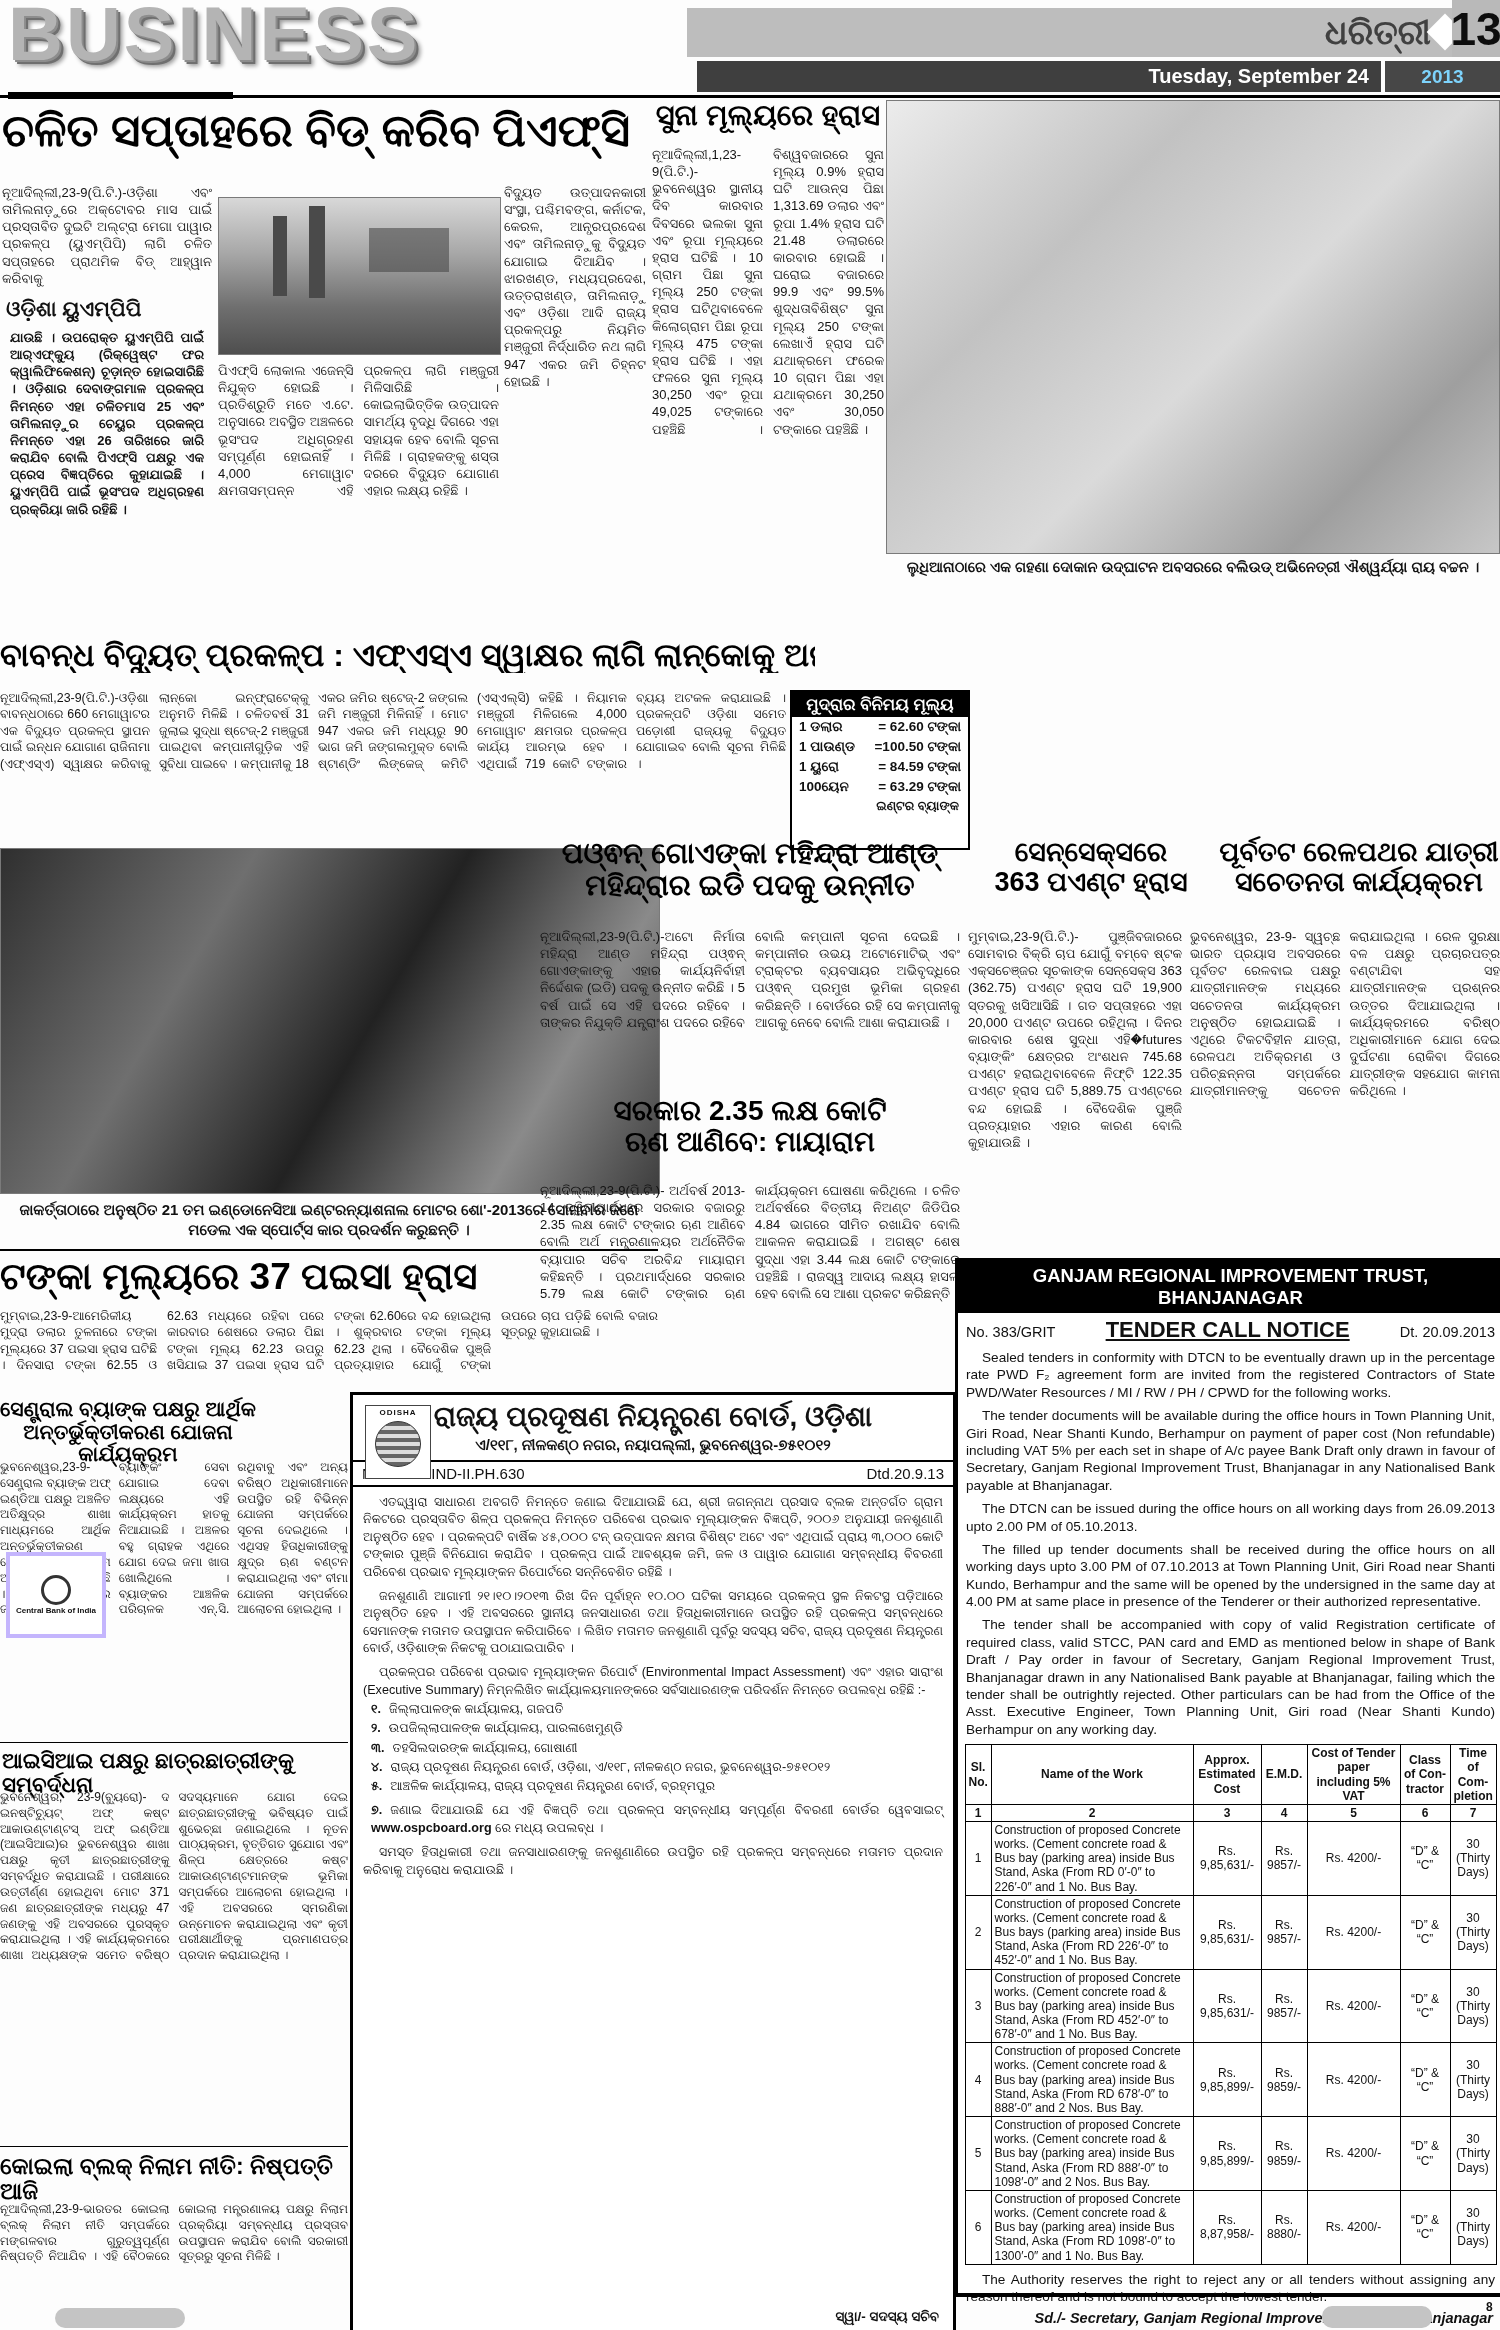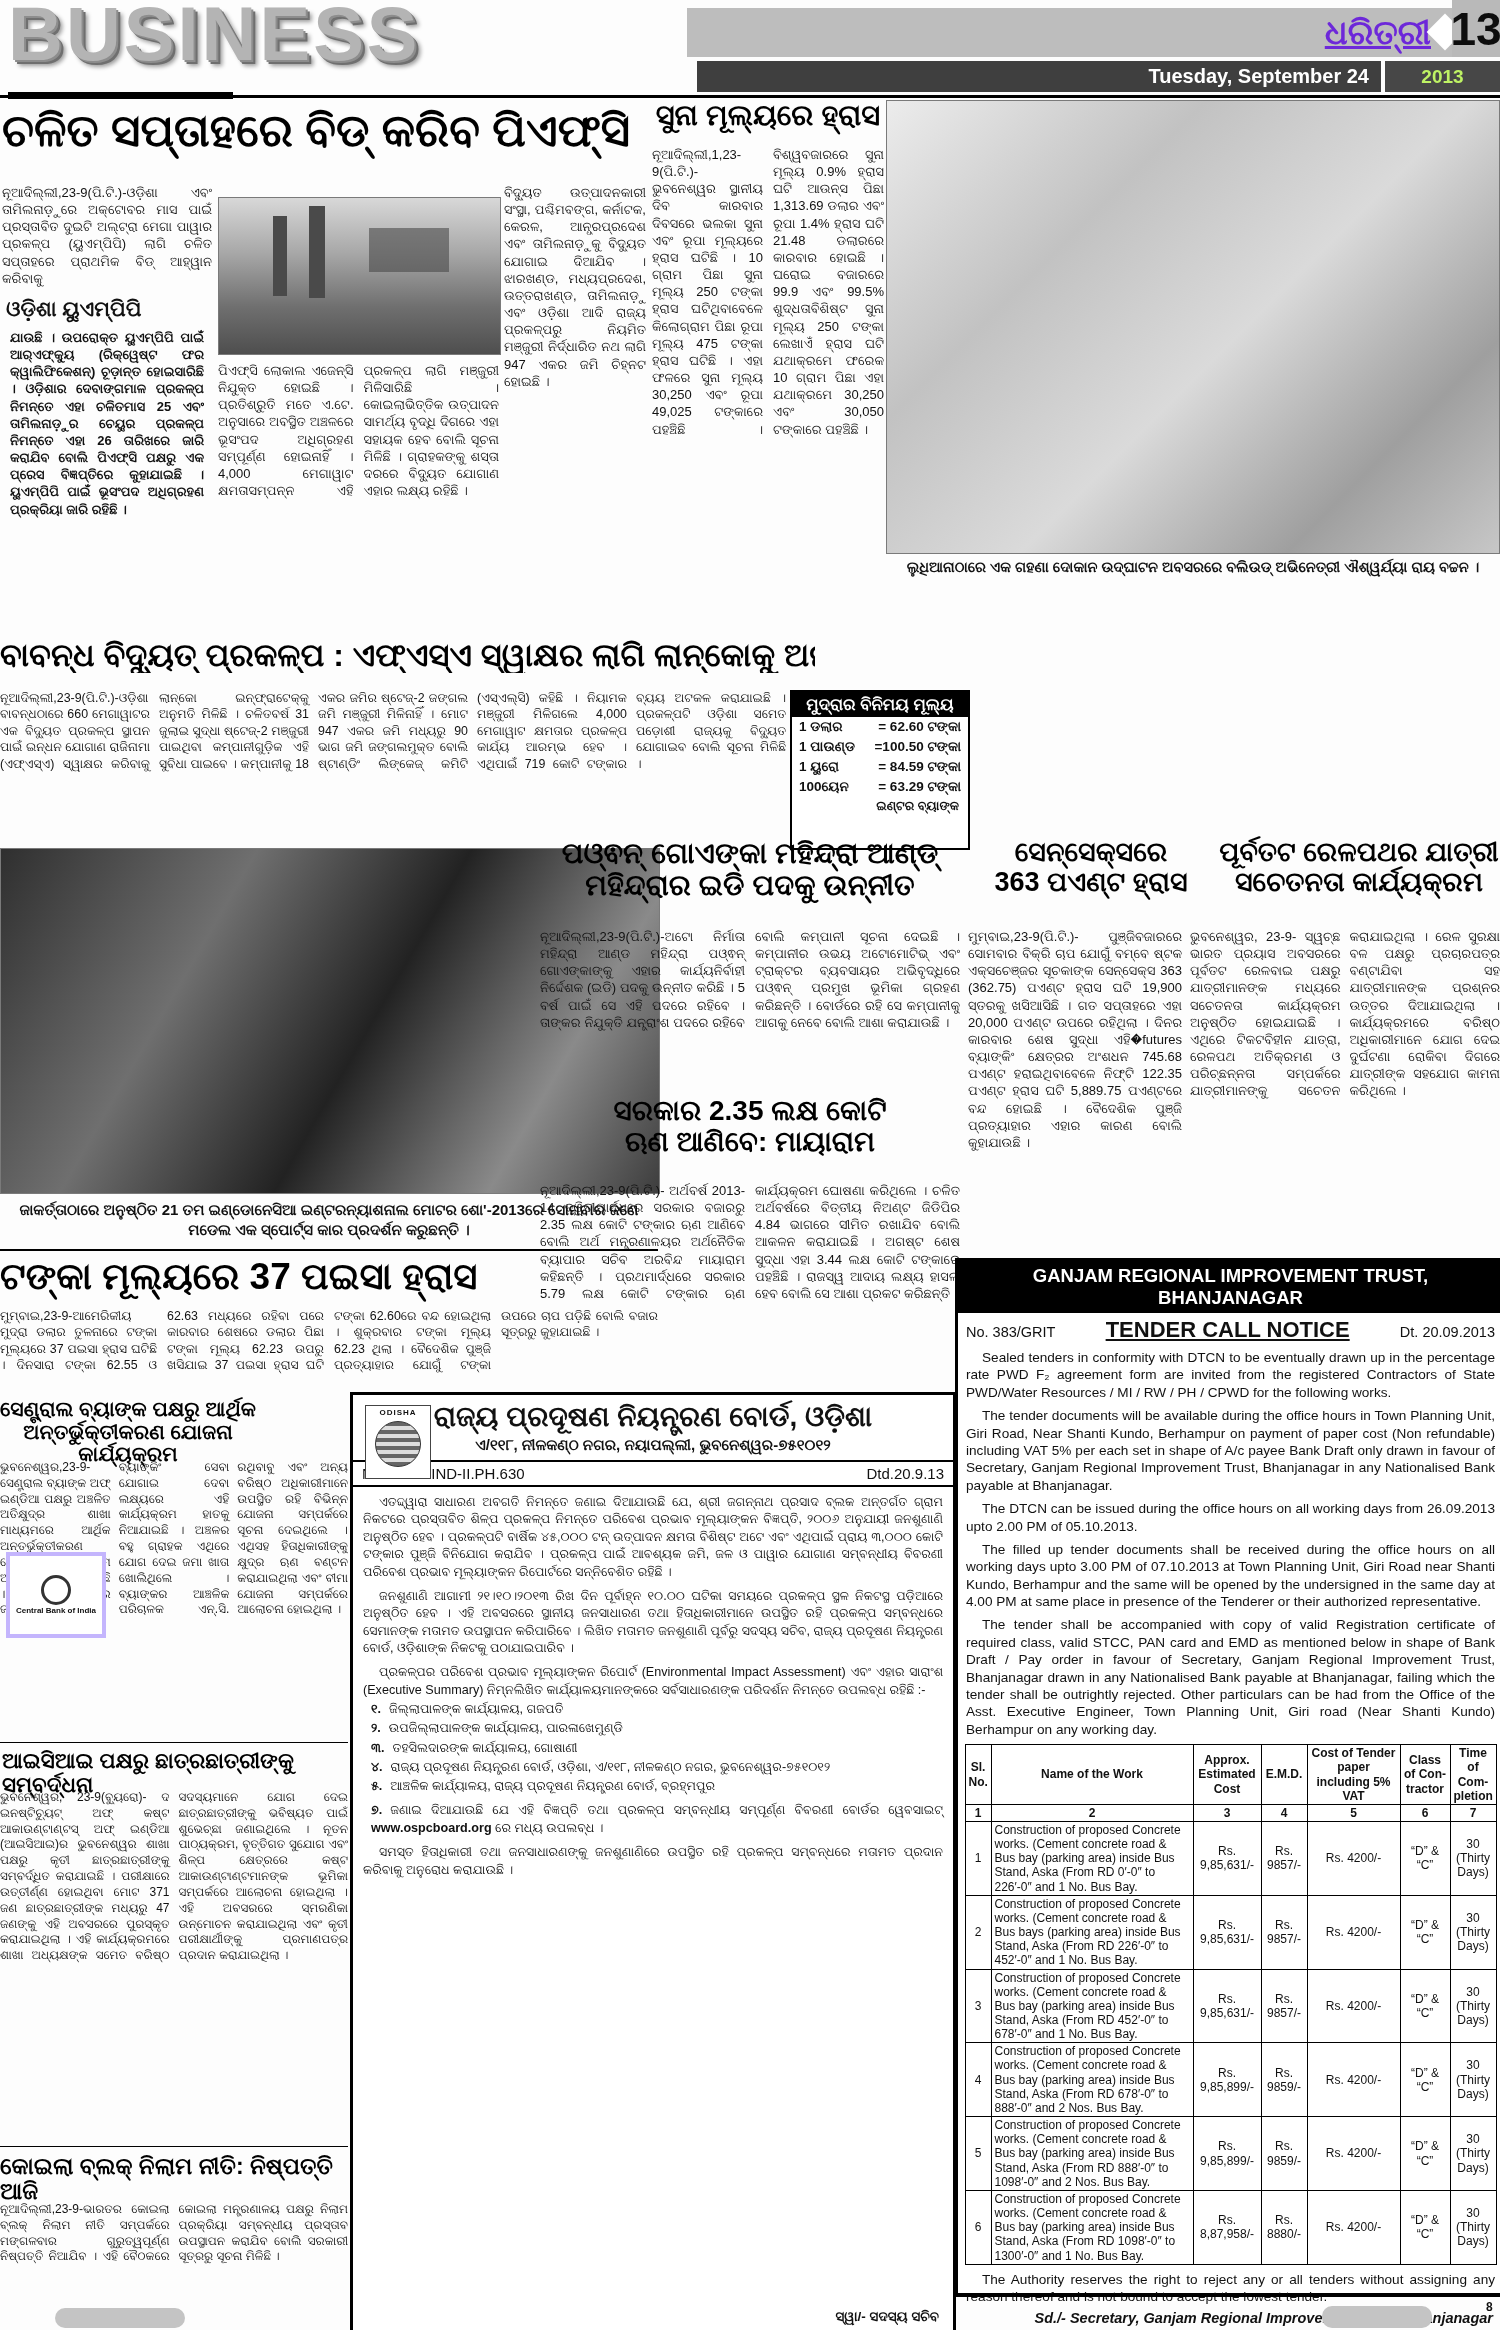--- a/index.html
+++ b/index.html
@@ -12,26 +12,26 @@
   .headline{font-weight:bold;line-height:1.1;color:#000;}
   .center{text-align:center;}
   .pre{white-space:pre-line;}
   .caption{font-weight:bold;font-size:15px;line-height:1.35;text-align:center;}
   .photo{border:1px solid #7a7a7a;overflow:hidden;}
   .rule{background:#000;}
   
   #business-title{font-size:76px;font-weight:900;letter-spacing:3px;color:#b4b4b4;
     text-shadow:2px 2px 0 #8d8d8d,4px 4px 0 #6f6f6f,6px 6px 4px #9b9b9b;}
   #masthead-bar{background:#bdbdbd;display:flex;align-items:center;justify-content:flex-end;padding-right:70px;}
-  #paper-name{font-size:34px;font-weight:bold;color:#6d28d9;text-decoration:underline;}
+  #paper-name{font-size:34px;font-weight:bold;color:#404040;}
   #masthead-notch{width:26px;height:26px;background:#fff;transform:rotate(45deg);}
   #page-number-box{background:#b9b9b9;display:flex;align-items:center;justify-content:center;}
   #page-number{font-size:46px;font-weight:bold;color:#0d0d0d;}
   #date-bar{background:#3f3f3f;color:#fff;display:flex;align-items:center;justify-content:flex-end;padding-right:12px;font-weight:bold;font-size:20px;}
-  #year-box{background:#474747;color:#bef264;display:flex;align-items:center;justify-content:center;font-size:19px;font-weight:bold;}
+  #year-box{background:#474747;color:#7dd3fc;display:flex;align-items:center;justify-content:center;font-size:19px;font-weight:bold;}
   
   #power-plant-photo{background:linear-gradient(180deg,#d8d8d8 0%,#a8a8a8 35%,#6f6f6f 70%,#4e4e4e 100%);}
   .chimney{position:absolute;background:#4a4a4a;}
   #aish-photo{background:linear-gradient(135deg,#ececec 0%,#c2c2c2 30%,#dadada 55%,#9f9f9f 80%,#c7c7c7 100%);}
   #car-photo{background:linear-gradient(120deg,#2f2f2f 0%,#6f6f6f 30%,#222 55%,#8a8a8a 80%,#3d3d3d 100%);}
   
   #fx-box{border:2px solid #000;background:#fff;}
   #fx-title{background:#000;color:#fff;font-weight:bold;font-size:16.5px;text-align:center;padding:3px 0;}
   .fx-row{display:flex;justify-content:space-between;padding:2px 7px;font-size:13.5px;font-weight:bold;}
   #fx-source{text-align:right;padding:2px 9px;font-size:12.5px;font-weight:bold;}

